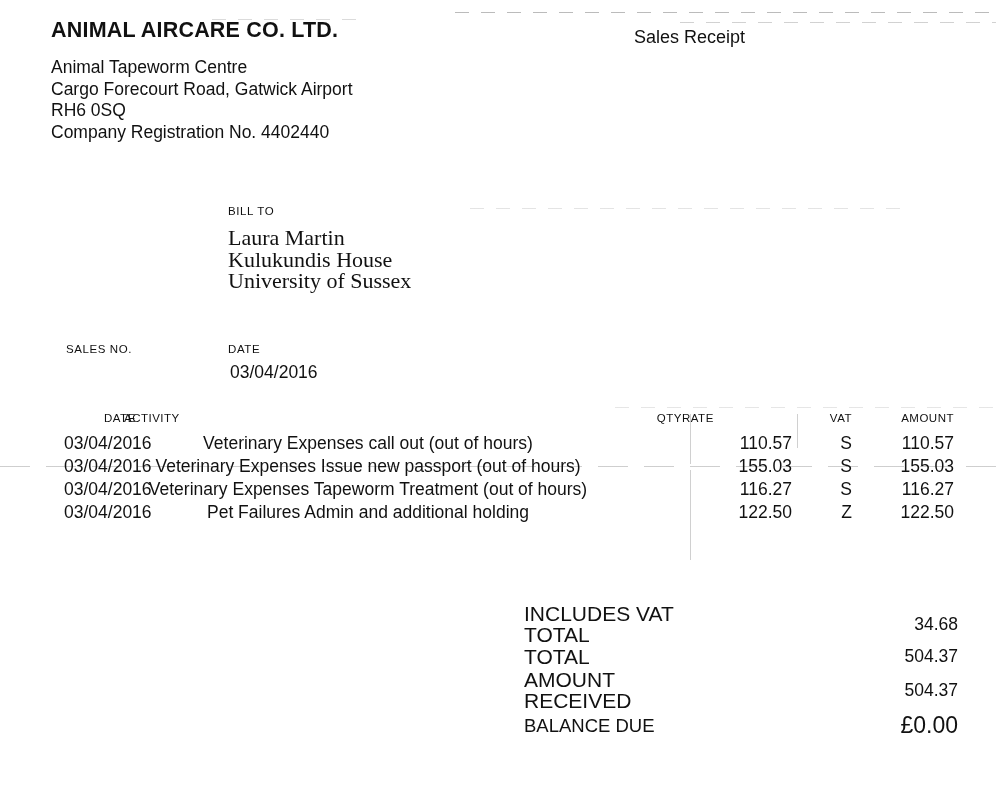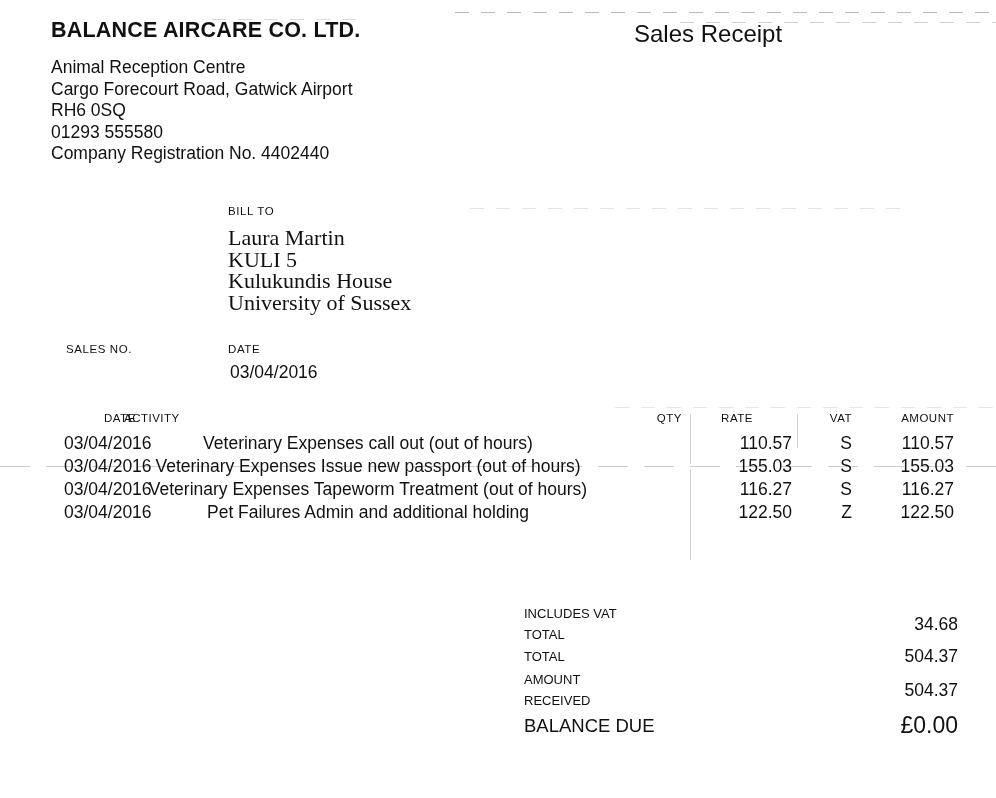--- a/index.html
+++ b/index.html
@@ -60,22 +60,22 @@
   .company-lines {
     position: absolute;
     left: 51px; top: 57px;
     font-size: 17.5px;
     line-height: 21.5px;
   }
   .company-lines div { white-space: nowrap; }
 
   .doc-title {
     position: absolute;
-    left: 634px; top: 20px;
-    font-size: 24px;
+    left: 634px; top: 27px;
+    font-size: 18px;
     white-space: nowrap;
   }
 
   
   .billto-label {
     position: absolute;
     left: 228px; top: 205px;
     font-size: 11.5px;
     letter-spacing: .6px;
   }
@@ -143,21 +143,21 @@
   col.c-act    { width: 492px; }
   col.c-qty    { width: 70px;  }
   col.c-rate   { width: 110px; }
   col.c-vat    { width: 62px;  }
   col.c-amt    { width: 100px; }
   col.c-pad    { width: 42px;  }
 
   th.h-date  { text-align: left;  padding-left: 104px; }
   th.h-act   { text-align: left;  padding-left: 4px;   }
   th.h-qty   { text-align: right; padding-right: 0px;  }
-  th.h-rate  { text-align: center; padding-right: 0px;  }
+  th.h-rate  { text-align: left; padding-right: 0px;  }
   th.h-vat   { text-align: right; padding-right: 2px;  }
   th.h-amt   { text-align: right; padding-right: 0px;  }
 
   td.d-date  { text-align: left;  padding-left: 64px; white-space: nowrap; }
   td.d-act   { text-align: center;  padding-left: 4px;  }
   td.d-qty   { text-align: right; }
   td.d-rate  { text-align: right; white-space: nowrap; }
   td.d-vat   { text-align: right; padding-right: 2px; }
   td.d-amt   { text-align: right; white-space: nowrap; }
 
@@ -166,21 +166,21 @@
     position: absolute;
     left: 524px; top: 603px;
     width: 434px;
   }
   .total-row {
     display: flex;
     align-items: center;
     justify-content: space-between;
   }
   .total-label {
-    font-size: 13px;
+    font-size: 21px;
     line-height: 21px;
     white-space: pre-line;
   }
   .total-value {
     font-size: 17.5px;
     text-align: right;
     white-space: nowrap;
   }
   .total-row.balance .total-label { font-size: 18.5px; }
   .total-row.balance .total-value { font-size: 23px; }
@@ -196,35 +196,33 @@
   <div class="scanline s1"></div>
   <div class="scanline s2"></div>
   <div class="scanline s3"></div>
   <div class="scanline s4"></div>
   <div class="scanline s5"></div>
   <div class="scanline s6"></div>
   <div class="vtick" style="left:690px; top:414px; height:50px;"></div>
   <div class="vtick" style="left:797px; top:414px; height:34px;"></div>
   <div class="vtick" style="left:690px; top:470px; height:90px;"></div>
 
-  <div class="company-name">BALANCE AIRCARE CO. LTD.</div>
+  <div class="company-name">ANIMAL AIRCARE CO. LTD.</div>
   <div class="company-lines">
-    <div>Animal Reception Centre</div>
+    <div>Animal Tapeworm Centre</div>
     <div>Cargo Forecourt Road, Gatwick Airport</div>
     <div>RH6 0SQ</div>
-    <div>01293 555580</div>
     <div>Company Registration No. 4402440</div>
   </div>
 
   <div class="doc-title">Sales Receipt</div>
 
   <div class="billto-label">BILL TO</div>
   <div class="billto-lines">
     <div>Laura Martin</div>
-    <div>KULI 5</div>
     <div>Kulukundis House</div>
     <div>University of Sussex</div>
   </div>
 
   <div class="meta-salesno-label">SALES NO.</div>
   <div class="meta-salesno-value"></div>
   <div class="meta-date-label">DATE</div>
   <div class="meta-date-value">03/04/2016</div>
 
   <div class="items">

